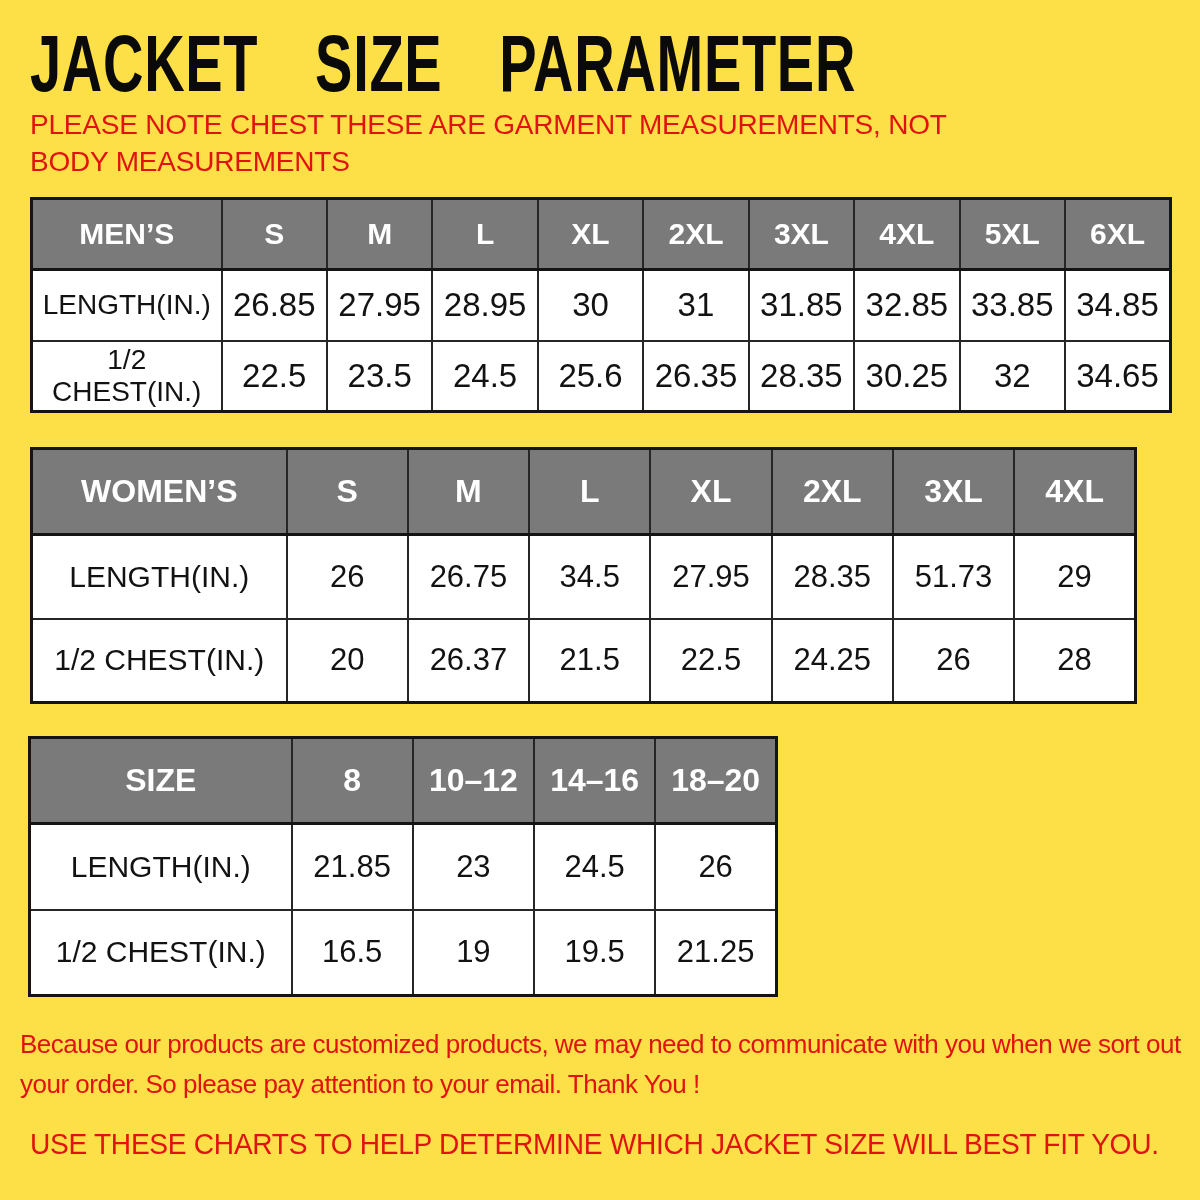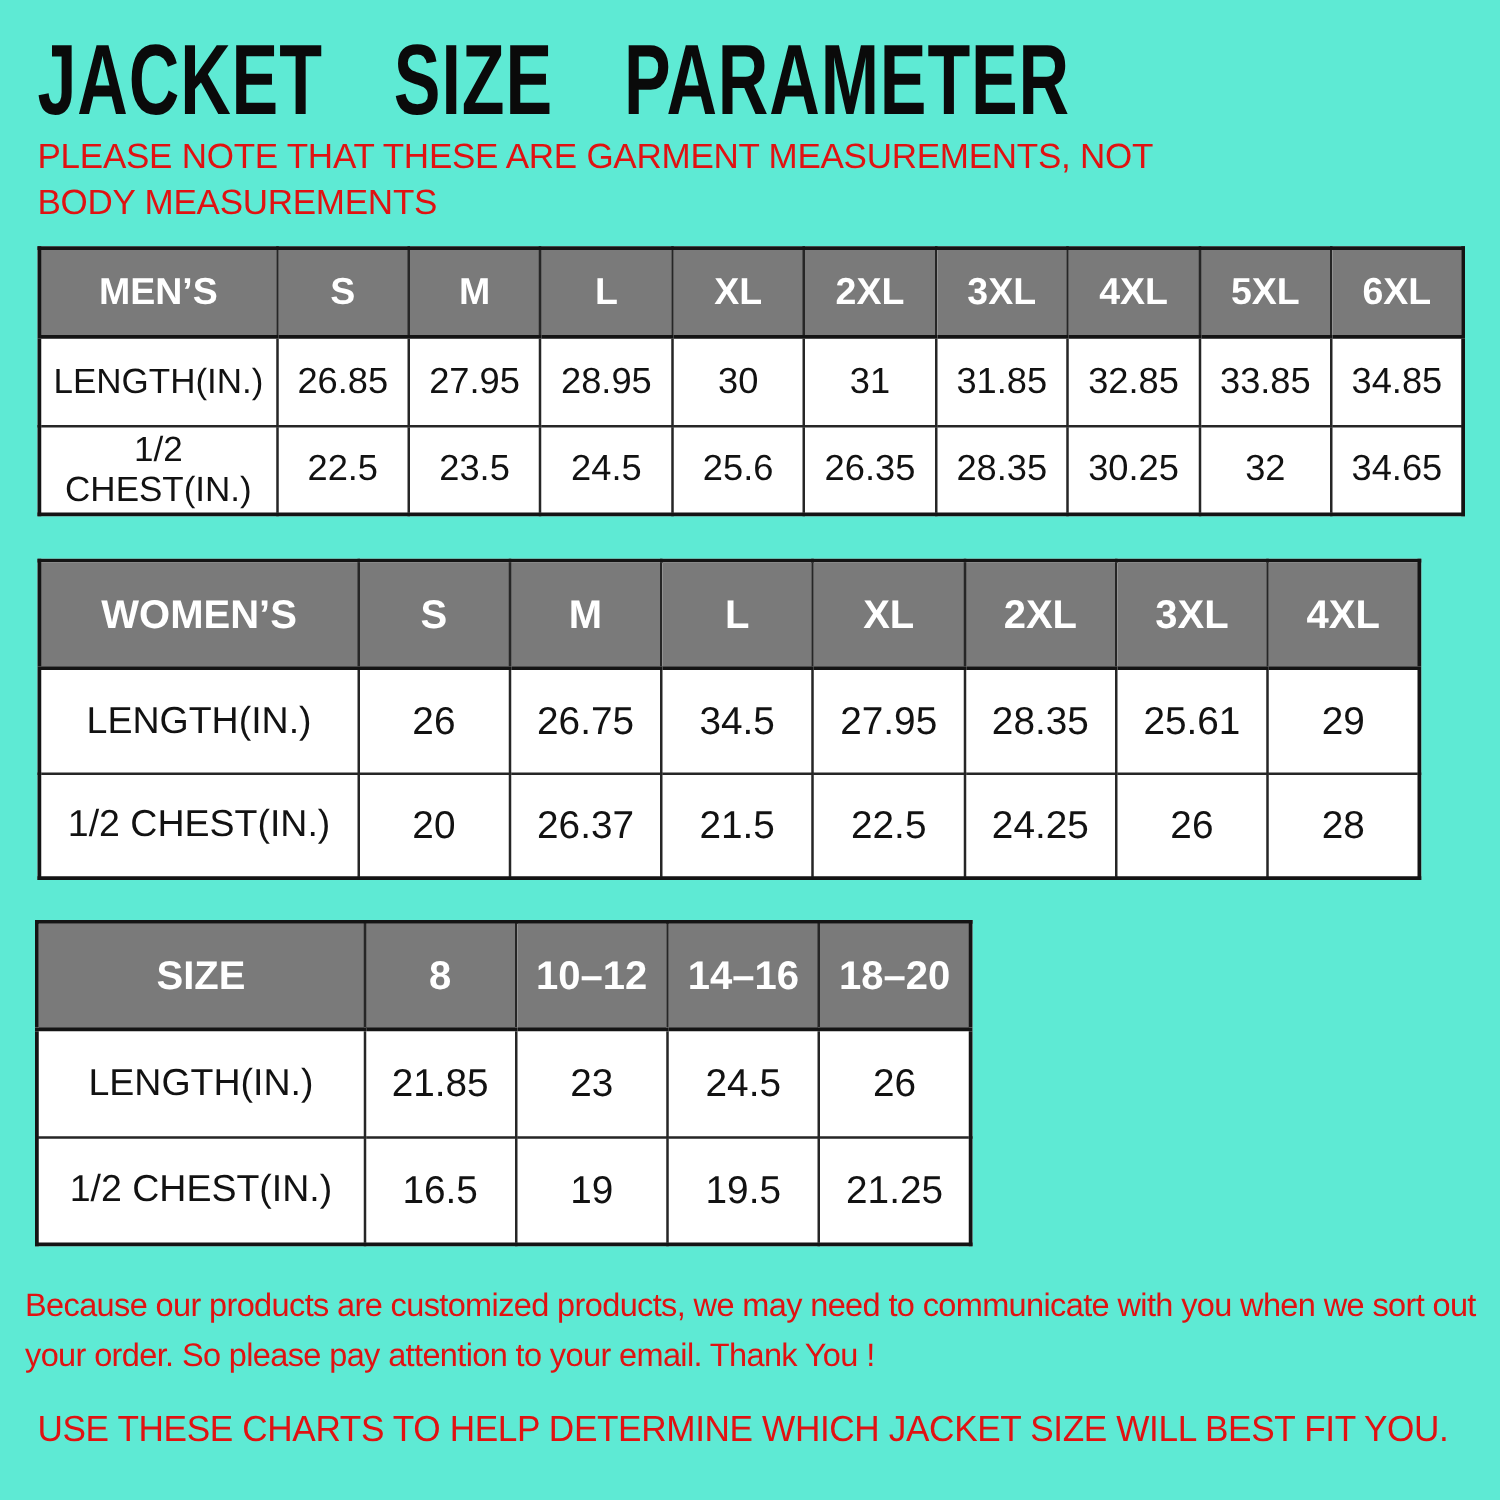--- a/index.html
+++ b/index.html
@@ -1,17 +1,17 @@
 <!DOCTYPE html>
 <html><head>
 <meta charset="utf-8">
 <style>
   html,body{margin:0;padding:0;background:#fff;}
   .canvas{
-    position:relative;width:1200px;height:1200px;background:#5eead4;
+    position:relative;width:1200px;height:1200px;background:#fde047;
     font-family:"Liberation Sans",sans-serif;overflow:hidden;
   }
   
   .page-title{
     position:absolute;left:30px;top:18px;
     font-size:80px;font-weight:700;color:#0a0a0a;
     letter-spacing:1px;word-spacing:58px;white-space:nowrap;
     transform:scaleX(.70);transform-origin:0 0;
   }
   
@@ -32,21 +32,21 @@
   .size-table thead th{
     background:#7a7a7a;color:#ffffff;font-weight:700;
     border-bottom:3px solid #141414;
   }
   .size-table td{color:#121212;font-weight:400;}
   .size-table td.rowlabel{color:#121212;}
   
   .t-mens{left:30px;top:197px;width:1142px;padding-left:40px;}
   .t-mens tr{height:71px;}
   .t-mens thead th{font-size:30px;}
-  .t-mens td{font-size:29px;}
+  .t-mens td{font-size:33px;}
   .t-mens td.rowlabel{font-size:28px;}
   
   .t-womens{left:30px;top:447px;width:1107px;}
   .t-womens thead tr{height:86px;}
   .t-womens tbody tr{height:84px;}
   .t-womens thead th{font-size:32px;}
   .t-womens td{font-size:31px;}
   .t-womens td.rowlabel{font-size:30px;}
   
   .t-youth{left:28px;top:736px;width:750px;}
@@ -65,21 +65,21 @@
     transform:scaleX(.97);transform-origin:0 0;
   }
 </style>
 </head>
 <body>
 
 <div class="canvas">
 
   <div class="page-title">JACKET SIZE PARAMETER</div>
 
-  <div class="note">PLEASE NOTE THAT THESE ARE GARMENT MEASUREMENTS, NOT BODY MEASUREMENTS</div>
+  <div class="note">PLEASE NOTE CHEST THESE ARE GARMENT MEASUREMENTS, NOT BODY MEASUREMENTS</div>
 
   <table class="size-table t-mens">
     <colgroup>
       <col style="width:190px">
         <col>
         <col>
         <col>
         <col>
         <col>
         <col>
@@ -153,21 +153,21 @@
       </tr>
     </thead>
     <tbody>
       <tr>
         <td class="rowlabel">LENGTH(IN.)</td>
         <td>26</td>
         <td>26.75</td>
         <td>34.5</td>
         <td>27.95</td>
         <td>28.35</td>
-        <td>25.61</td>
+        <td>51.73</td>
         <td>29</td>
       </tr>
       <tr>
         <td class="rowlabel">1/2 CHEST(IN.)</td>
         <td>20</td>
         <td>26.37</td>
         <td>21.5</td>
         <td>22.5</td>
         <td>24.25</td>
         <td>26</td>

